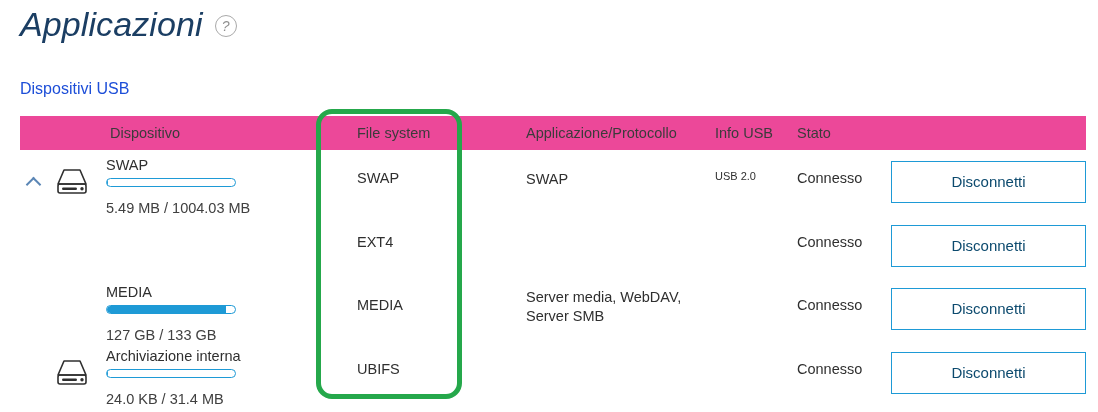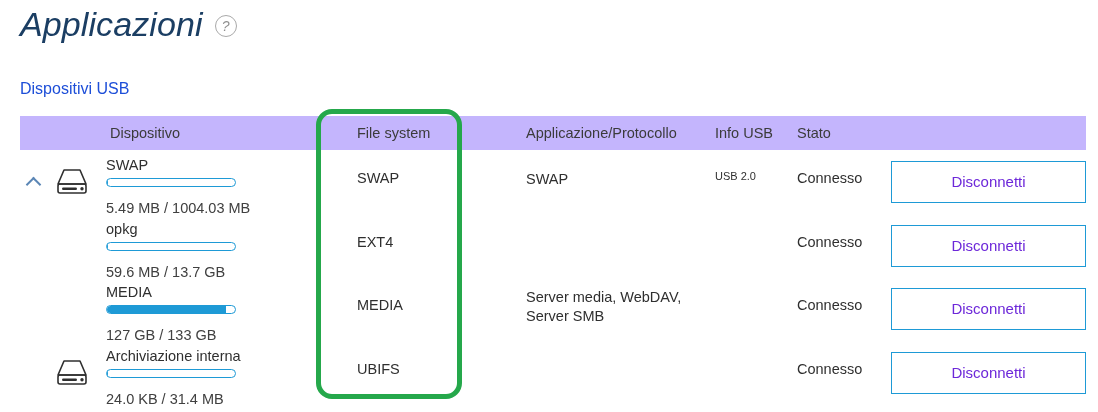--- a/index.html
+++ b/index.html
@@ -61,21 +61,21 @@
   }
 
   
   .usb-table {
     position: absolute;
     left: 20px;
     top: 116px;
     width: 1066px;
   }
   .thead {
-    background: #c4b5fd;
+    background: #ec4899;
     height: 34px;
     position: relative;
   }
   .th {
     position: absolute;
     top: 9px;
     font-size: 14.5px;
     color: #3b3b3b;
     white-space: nowrap;
   }
@@ -190,21 +190,21 @@
     width: 195px;
   }
   .btn-disconnect {
     display: block;
     width: 195px;
     height: 42px;
     line-height: 40px;
     text-align: center;
     background: #ffffff;
     border: 1px solid #1e9ad6;
-    color: #6d28d9;
+    color: #0c4a6e;
     font-size: 15px;
     font-family: "Liberation Sans", sans-serif;
     box-sizing: border-box;
     cursor: pointer;
     padding: 0;
   }
 
   
   .vcenter-1 { top: 20px; }
   .vcenter-2 { top: 11px; }
@@ -262,27 +262,20 @@
            </div>
         <div class="fs-cell vcenter-1">SWAP</div>
         <div class="app-cell vcenter-1">SWAP</div>
         <div class="info-cell vcenter-1">USB 2.0</div>
         <div class="stato-cell vcenter-1">Connesso</div>
         <div class="action-cell" style="top:11px;position:absolute;">
              <button class="btn-disconnect">Disconnetti</button>
            </div>
       </div>
       <div class="row">
-        <div class="device-cell">
-             <div class="device-name">opkg</div>
-             <div class="bar-track">
-               <div class="bar-fill" style="width:1%"></div>
-             </div>
-             <div class="device-size">59.6 MB / 13.7 GB</div>
-           </div>
         <div class="fs-cell vcenter-1">EXT4</div>
         <div class="info-cell vcenter-1"></div>
         <div class="stato-cell vcenter-1">Connesso</div>
         <div class="action-cell" style="top:11px;position:absolute;">
              <button class="btn-disconnect">Disconnetti</button>
            </div>
       </div>
       <div class="row">
         <div class="device-cell">
              <div class="device-name">MEDIA</div>

